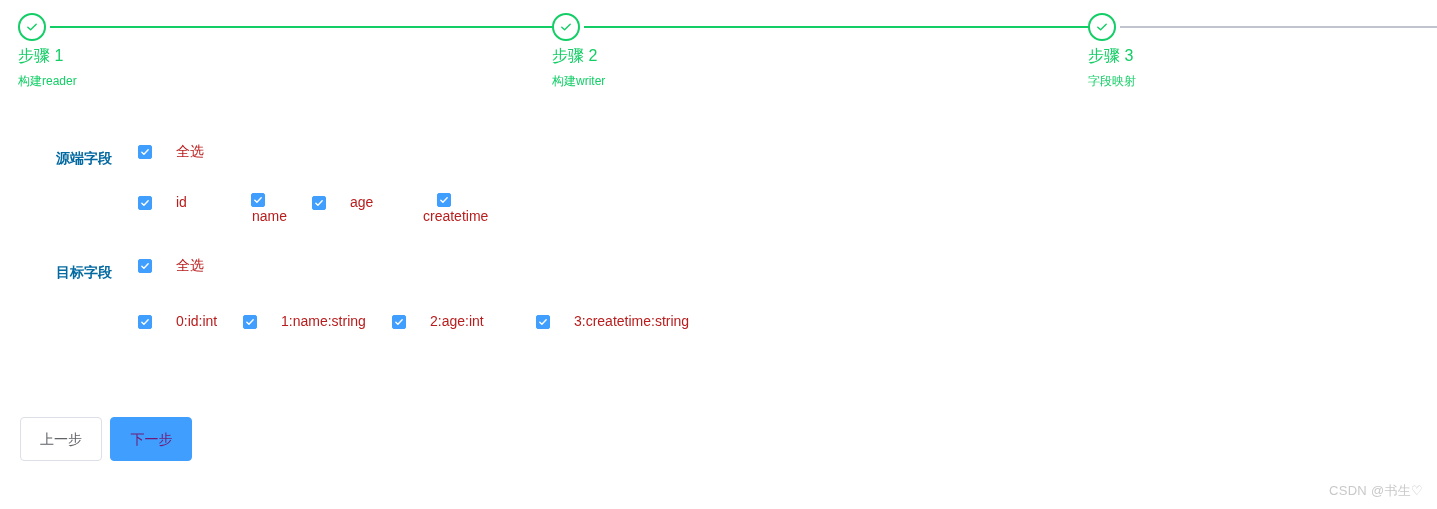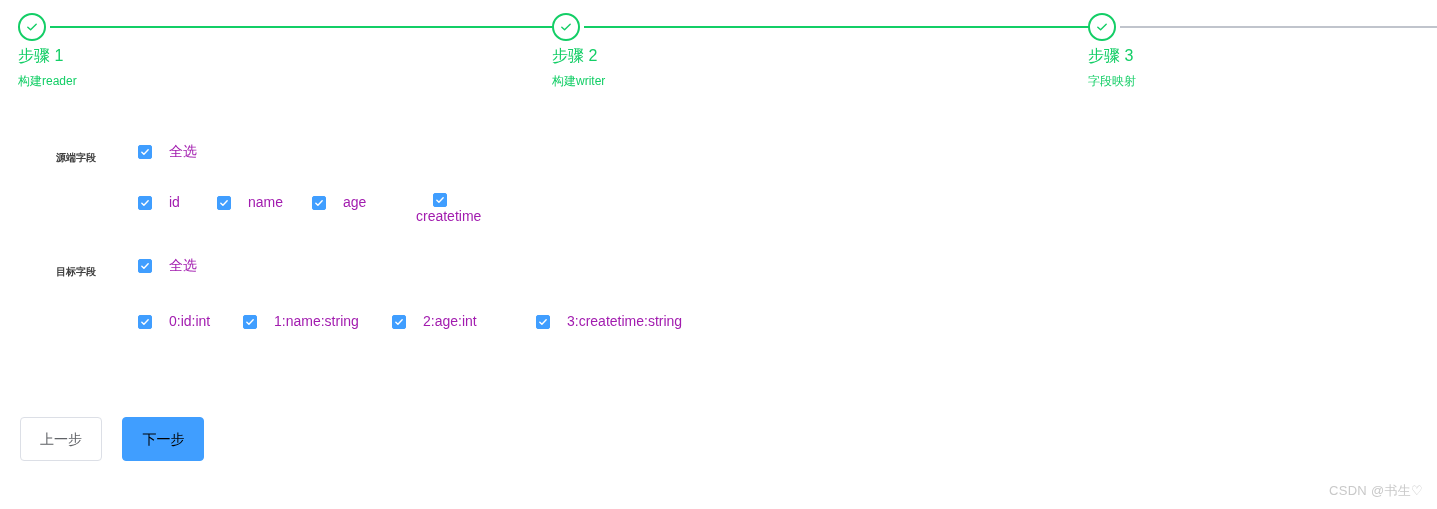--- a/index.html
+++ b/index.html
@@ -77,23 +77,23 @@
   
   .form-area {
     position: absolute;
     left: 0;
     top: 125px;
     width: 1437px;
   }
   .field-group { position: relative; }
   .field-label {
     position: absolute;
-    font-size: 10px;
+    font-size: 14px;
     font-weight: bold;
-    color: #404040;
+    color: #0369a1;
     line-height: 20px;
     white-space: nowrap;
   }
   .cb {
     position: absolute;
     display: inline-flex;
     align-items: center;
     cursor: pointer;
     white-space: nowrap;
   }
@@ -103,24 +103,24 @@
     border-radius: 2px;
     background: #409eff;
     border: 1px solid #409eff;
     display: inline-flex;
     align-items: center;
     justify-content: center;
     flex: none;
   }
   .cb-box svg { display: block; }
   .cb-label {
-    margin-left: 17px;
+    margin-left: 24px;
     font-size: 14px;
     line-height: 19px;
-    color: #a21caf;
+    color: #b91c1c;
   }
 
   
   .footer {
     position: absolute;
     left: 20px;
     top: 417px;
   }
   .btn {
     display: inline-flex;
@@ -137,22 +137,22 @@
   }
   .btn-default {
     background: #ffffff;
     border: 1px solid #dcdfe6;
     color: #606266;
     min-width: 80px;
   }
   .btn-primary {
     background: #409eff;
     border: 1px solid #409eff;
-    color: #000000;
-    margin-left: 16px;
+    color: #701a75;
+    margin-left: 4px;
     min-width: 80px;
   }
 
   
   .watermark {
     position: absolute;
     right: 14px;
     bottom: 9px;
     font-size: 13px;
     color: #c9c9c9;
@@ -222,21 +222,21 @@
 
     <div class="cb" id="src-f0" style="left: 138px; top: 68px;">
       <span class="cb-box">
         <svg width="10" height="10" viewBox="0 0 12 12" aria-hidden="true">
             <path d="M2.2 6.2 L4.7 8.6 L9.8 3.4" fill="none" stroke="#ffffff" stroke-width="1.7" stroke-linecap="round" stroke-linejoin="round"></path>
           </svg>
       </span>
       <span class="cb-label">id</span>
     </div>
 
-    <div class="cb" id="src-f1" style="left: 217px; top: 68px;">
+    <div class="cb" id="src-f1" style="left: 228px; top: 68px; flex-direction: column;">
       <span class="cb-box">
         <svg width="10" height="10" viewBox="0 0 12 12" aria-hidden="true">
             <path d="M2.2 6.2 L4.7 8.6 L9.8 3.4" fill="none" stroke="#ffffff" stroke-width="1.7" stroke-linecap="round" stroke-linejoin="round"></path>
           </svg>
       </span>
       <span class="cb-label">name</span>
     </div>
 
     <div class="cb" id="src-f2" style="left: 312px; top: 68px;">
       <span class="cb-box">

